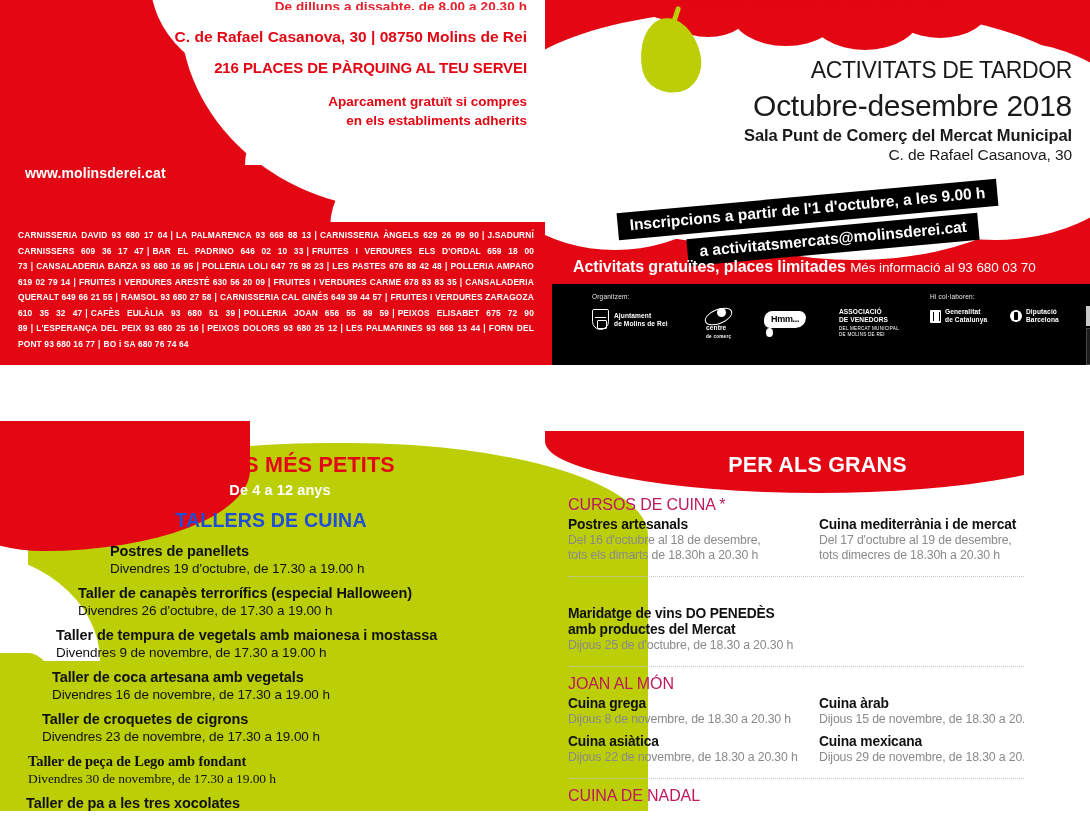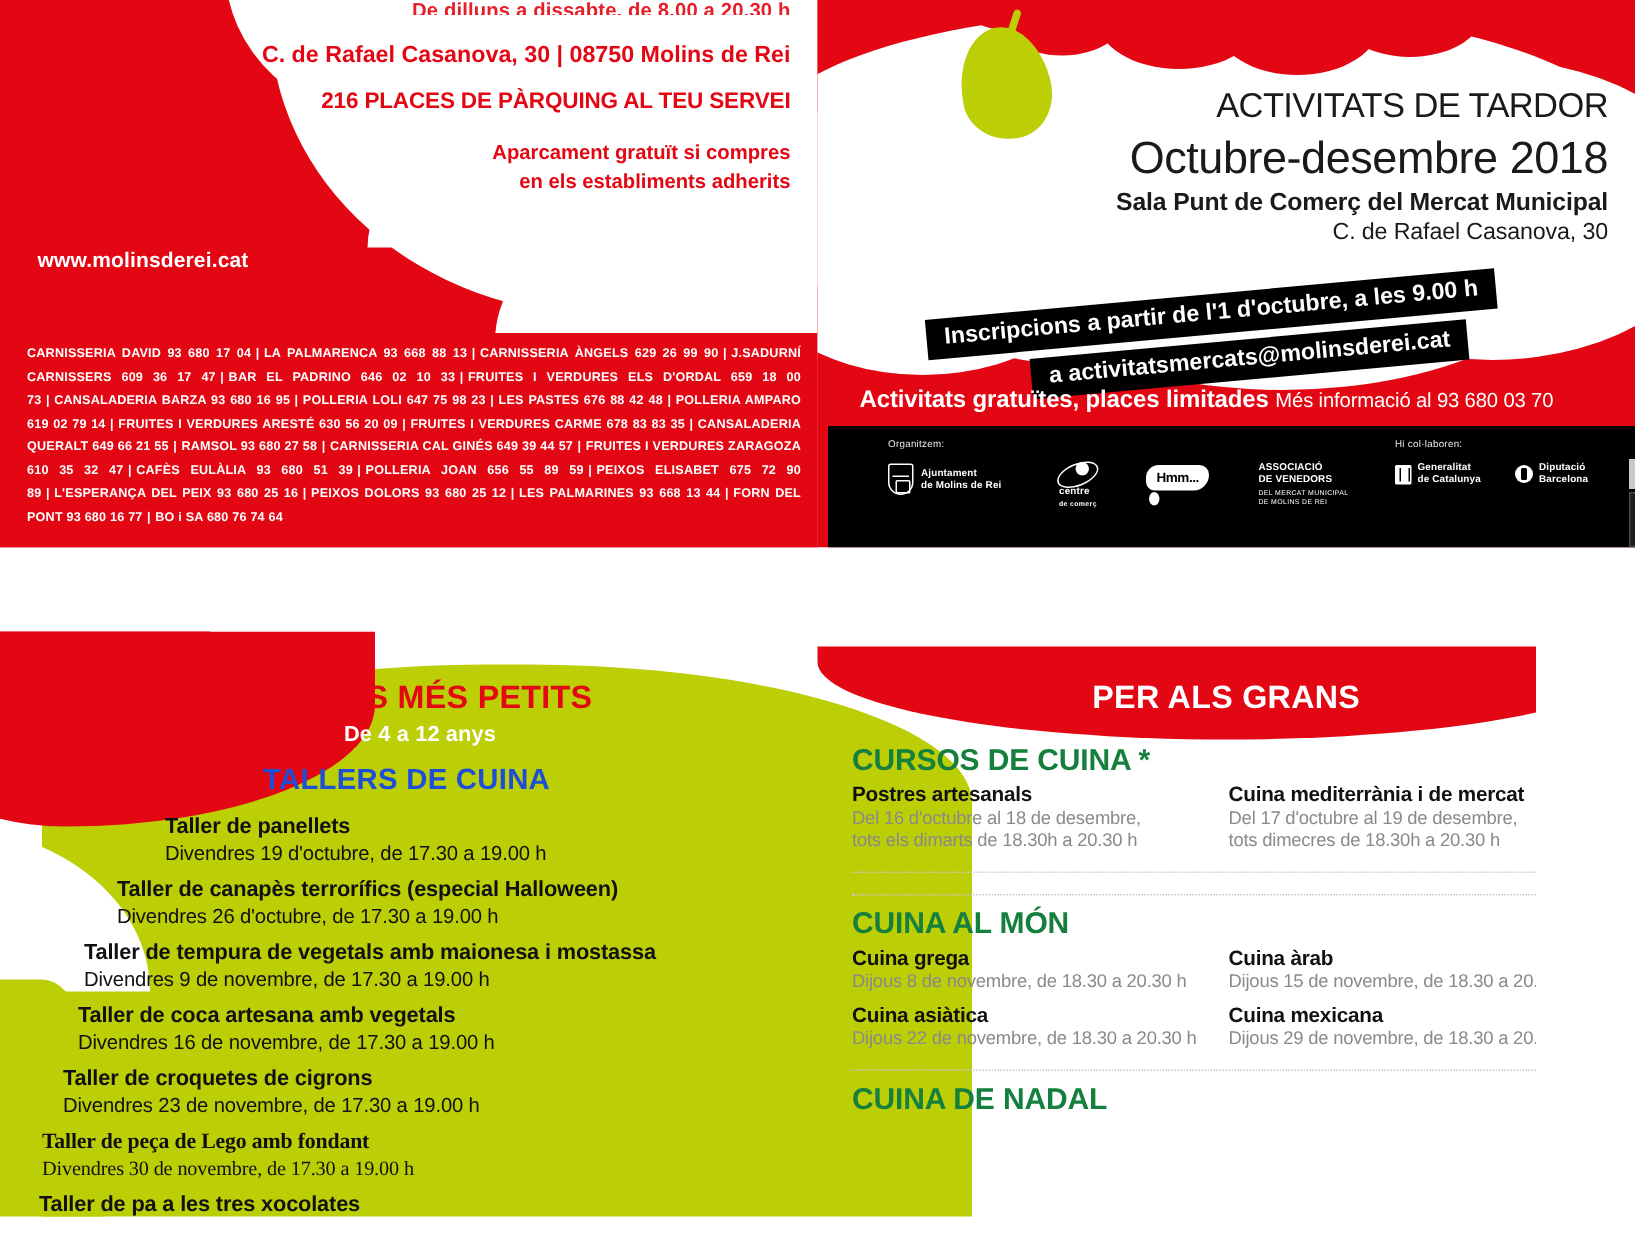--- a/index.html
+++ b/index.html
@@ -255,21 +255,21 @@
     position:absolute;left:545px;top:10px;width:545px;height:62px;
     background:#E30613;
     border-radius:0 0 60% 60% / 0 0 100% 100%;
   }
   .grans-title{
     position:absolute;left:545px;top:32px;width:545px;text-align:center;z-index:5;
     color:#ffffff;font-size:21.5px;font-weight:bold;letter-spacing:.2px;
   }
   .grans-body{position:absolute;left:568px;top:75px;width:502px;z-index:5;}
   .g-section{margin-bottom:3px;}
-  .g-head{color:#15803d;font-size:20px;font-weight:bold;letter-spacing:-.1px;margin-bottom:3px;}
+  .g-head{color:#be185d;font-size:16px;font-weight:normal;letter-spacing:-.1px;margin-bottom:3px;}
   .g-cols{display:flex;gap:0px;}
   .g-col{width:251px;box-sizing:border-box;padding-right:8px;}
   .g-item{margin-bottom:7px;}
   .g-name{color:#111;font-size:13.8px;font-weight:bold;line-height:16px;letter-spacing:-.15px;}
   .g-when{color:#8a8a8a;font-size:12.3px;font-weight:400;line-height:15px;letter-spacing:-.15px;}
   .g-rule{
     height:0;border-top:1.4px dotted #c6c6c6;margin:6px 0 8px 0;width:498px;
   }
 </style>
 </head>
@@ -426,21 +426,21 @@
 
     <div class="petits-head">
       <div class="petits-title">PER ALS MÉS PETITS</div>
       <div class="petits-sub">De 4 a 12 anys</div>
     </div>
 
     <div class="tallers-head">TALLERS DE CUINA</div>
 
     <div class="tallers-list" id="tallers-list">
         <div class="taller" style="text-align: left; padding-left: 110px;">
-          <div class="taller-name">Taller de panellets</div>
+          <div class="taller-name">Postres de panellets</div>
           <div class="taller-date">Divendres 19 d'octubre, de 17.30 a 19.00 h</div>
         </div>
         <div class="taller" style="text-align: left; padding-left: 78px;">
           <div class="taller-name">Taller de canapès terrorífics (especial Halloween)</div>
           <div class="taller-date">Divendres 26 d'octubre, de 17.30 a 19.00 h</div>
         </div>
         <div class="taller" style="text-align: left; padding-left: 56px;">
           <div class="taller-name">Taller de tempura de vegetals amb maionesa i mostassa</div>
           <div class="taller-date">Divendres 9 de novembre, de 17.30 a 19.00 h</div>
         </div>
@@ -478,27 +478,34 @@
               <div class="g-item">
                 <div class="g-name">Cuina mediterrània i de mercat</div>
                 <div class="g-when">Del 17 d'octubre al 19 de desembre,<br>tots dimecres de 18.30h a 20.30 h</div>
               </div>
             </div>
           </div>
           <div class="g-rule"></div>
         </div>
         <div class="g-section">
           <div class="g-cols">
+            <div class="g-col">
+              <div class="g-head" style="visibility: hidden;">&nbsp;</div>
+              <div class="g-item">
+                <div class="g-name">Maridatge de vins DO PENEDÈS<br>amb productes del Mercat</div>
+                <div class="g-when">Dijous 25 de d'octubre, de 18.30 a 20.30 h</div>
+              </div>
+            </div>
           </div>
           <div class="g-rule"></div>
         </div>
         <div class="g-section">
           <div class="g-cols">
             <div class="g-col">
-              <div class="g-head">CUINA AL MÓN</div>
+              <div class="g-head">JOAN AL MÓN</div>
               <div class="g-item">
                 <div class="g-name">Cuina grega</div>
                 <div class="g-when">Dijous 8 de novembre, de 18.30 a 20.30 h</div>
               </div>
               <div class="g-item">
                 <div class="g-name">Cuina asiàtica</div>
                 <div class="g-when">Dijous 22 de novembre, de 18.30 a 20.30 h</div>
               </div>
             </div>
             <div class="g-col">

